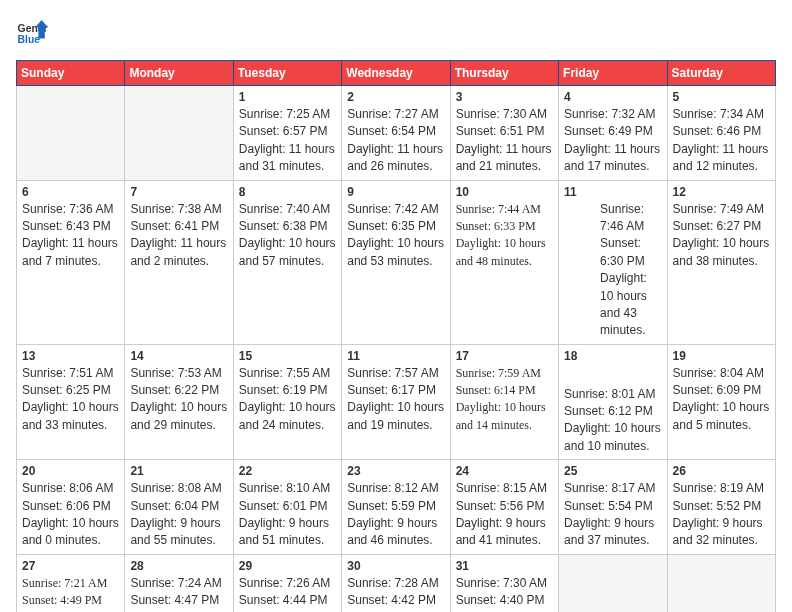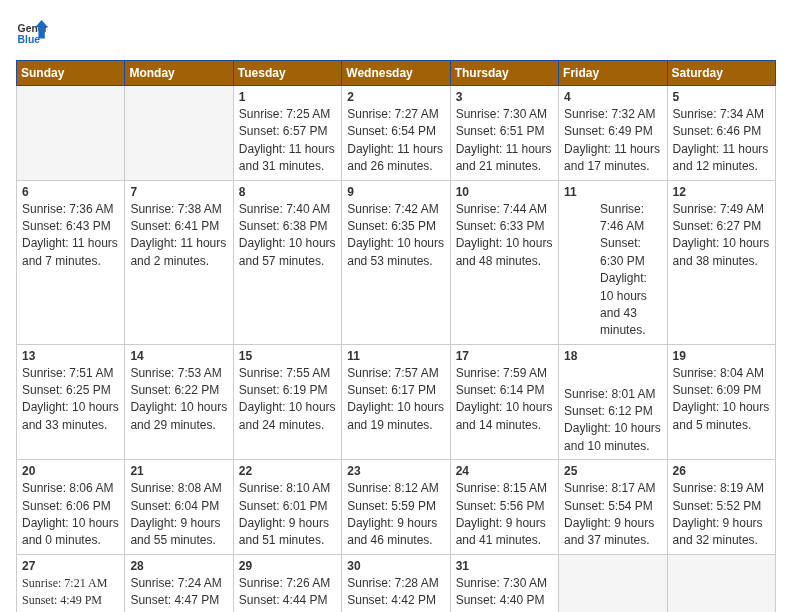--- a/index.html
+++ b/index.html
@@ -35,21 +35,21 @@
     }
     .location-title {
       font-size: 16px;
       color: #555;
     }
     .calendar {
       width: 100%;
       border-collapse: collapse;
     }
     .calendar th {
-      background: #a16207;
+      background: #ef4444;
       color: #fff;
       font-size: 12px;
       font-weight: bold;
       padding: 5px 4px;
       text-align: left;
       border: 1px solid #1a4e9c;
     }
     .calendar td {
       border: 1px solid #ccc;
       vertical-align: top;
@@ -162,21 +162,21 @@
 Daylight: 10 hours and 57 minutes.</div>
         </td>
         <td>
           <span class="day-number">9</span>
           <div class="day-info" style="white-space: pre-line;">Sunrise: 7:42 AM
 Sunset: 6:35 PM
 Daylight: 10 hours and 53 minutes.</div>
         </td>
         <td>
           <span class="day-number">10</span>
-          <div class="day-info" style="white-space: pre-line;">Sunrise: 7:44 AM
+          <div class="day-info" style="white-space: pre-line; font-family: Liberation Serif, serif;">Sunrise: 7:44 AM
 Sunset: 6:33 PM
 Daylight: 10 hours and 48 minutes.</div>
         </td>
         <td>
           <span class="day-number">11</span>
           <div class="day-info" style="white-space: pre-line; margin-left: 36px;">Sunrise: 7:46 AM
 Sunset: 6:30 PM
 Daylight: 10 hours and 43 minutes.</div>
         </td>
         <td>
@@ -206,21 +206,21 @@
 Daylight: 10 hours and 24 minutes.</div>
         </td>
         <td>
           <span class="day-number">11</span>
           <div class="day-info" style="white-space: pre-line;">Sunrise: 7:57 AM
 Sunset: 6:17 PM
 Daylight: 10 hours and 19 minutes.</div>
         </td>
         <td>
           <span class="day-number">17</span>
-          <div class="day-info" style="white-space: pre-line;">Sunrise: 7:59 AM
+          <div class="day-info" style="white-space: pre-line; font-family: Liberation Serif, serif;">Sunrise: 7:59 AM
 Sunset: 6:14 PM
 Daylight: 10 hours and 14 minutes.</div>
         </td>
         <td>
           <span class="day-number">18</span>
           <div class="day-info" style="white-space: pre-line; margin-top: 23px;">Sunrise: 8:01 AM
 Sunset: 6:12 PM
 Daylight: 10 hours and 10 minutes.</div>
         </td>
         <td>

